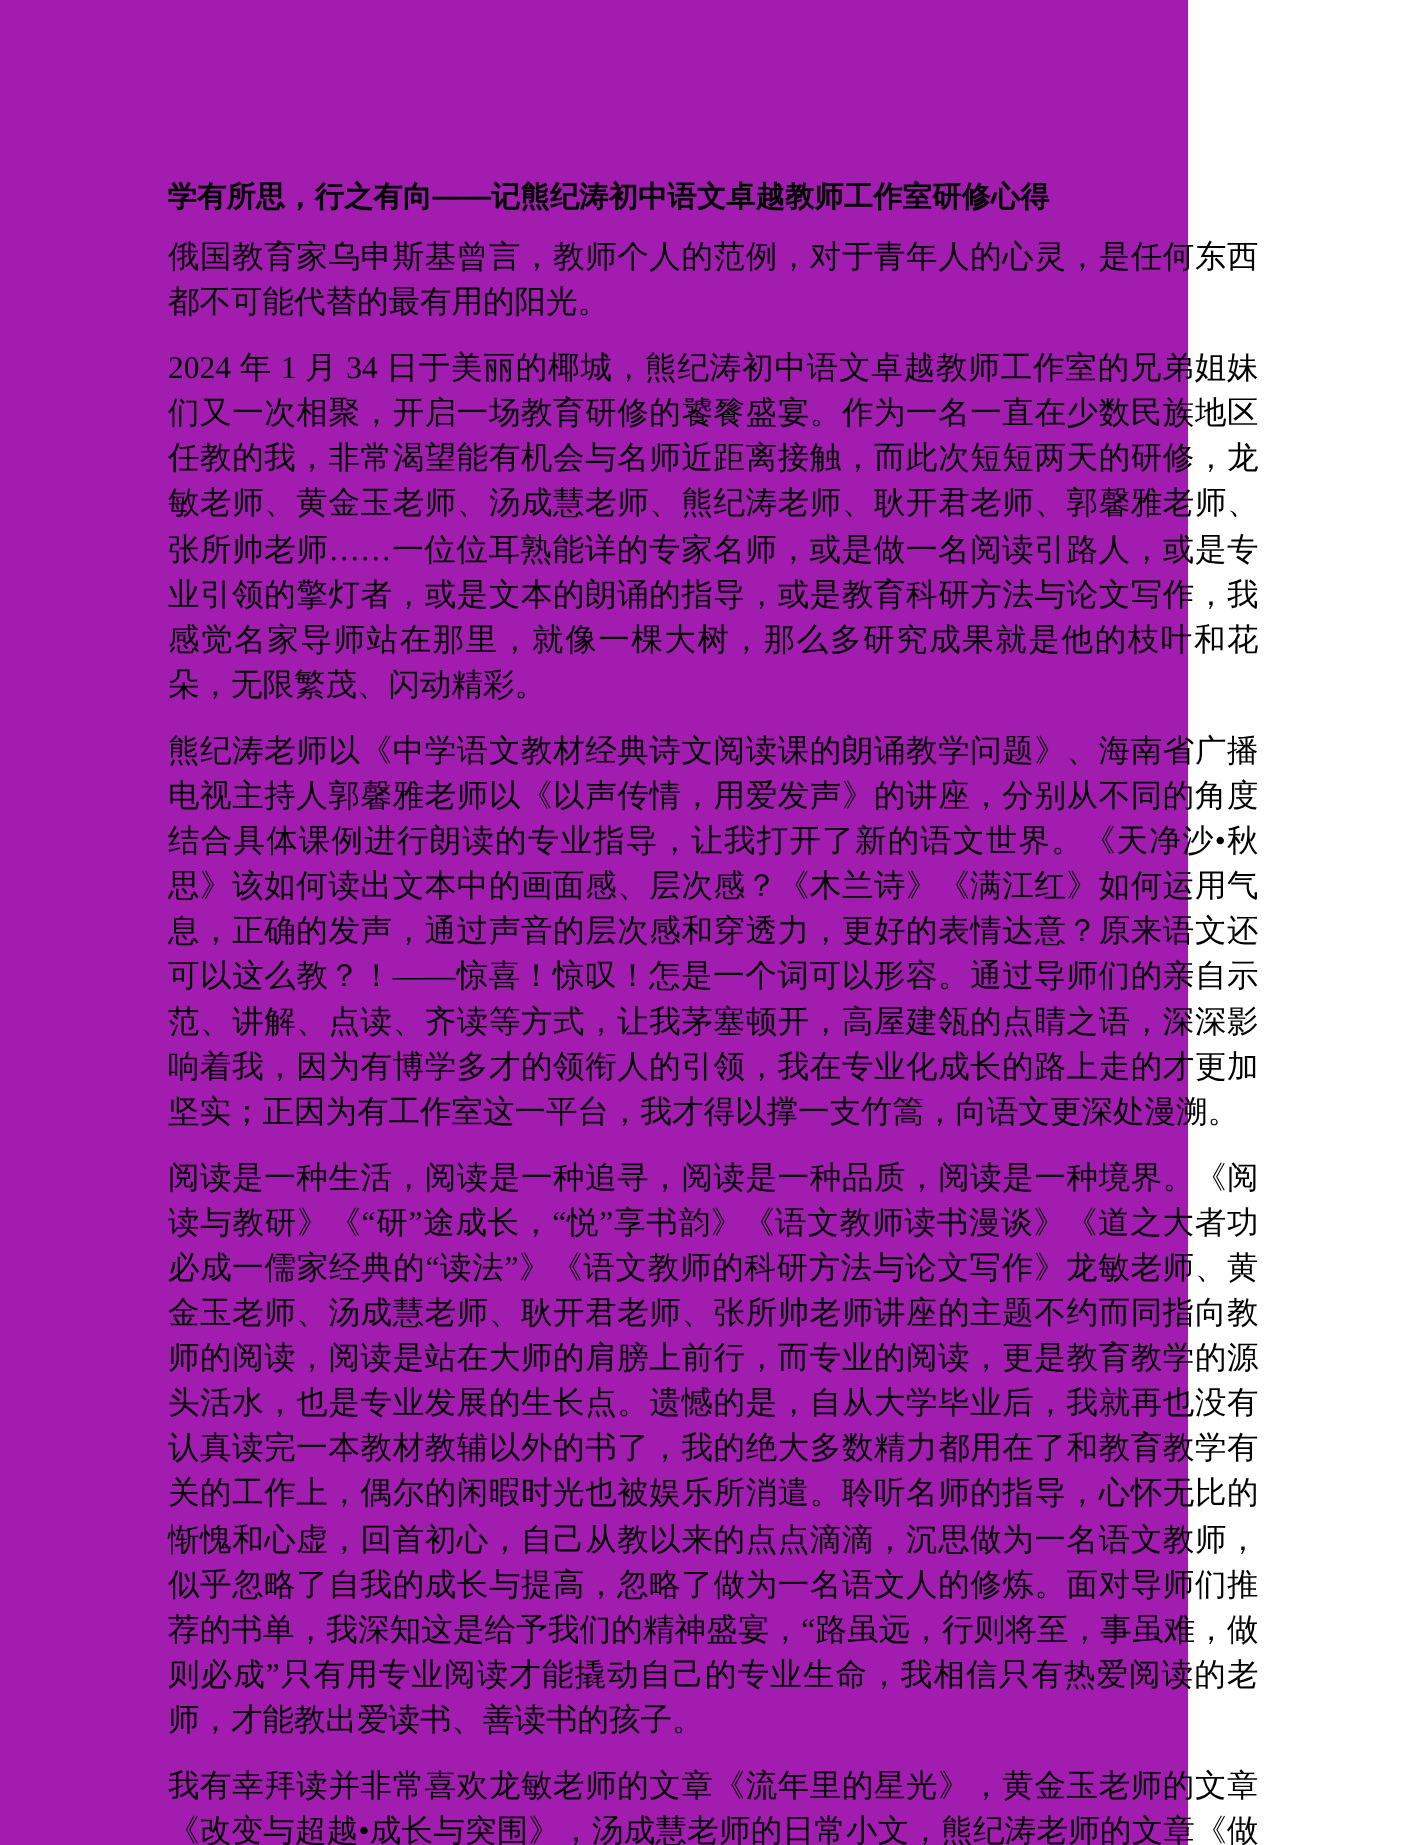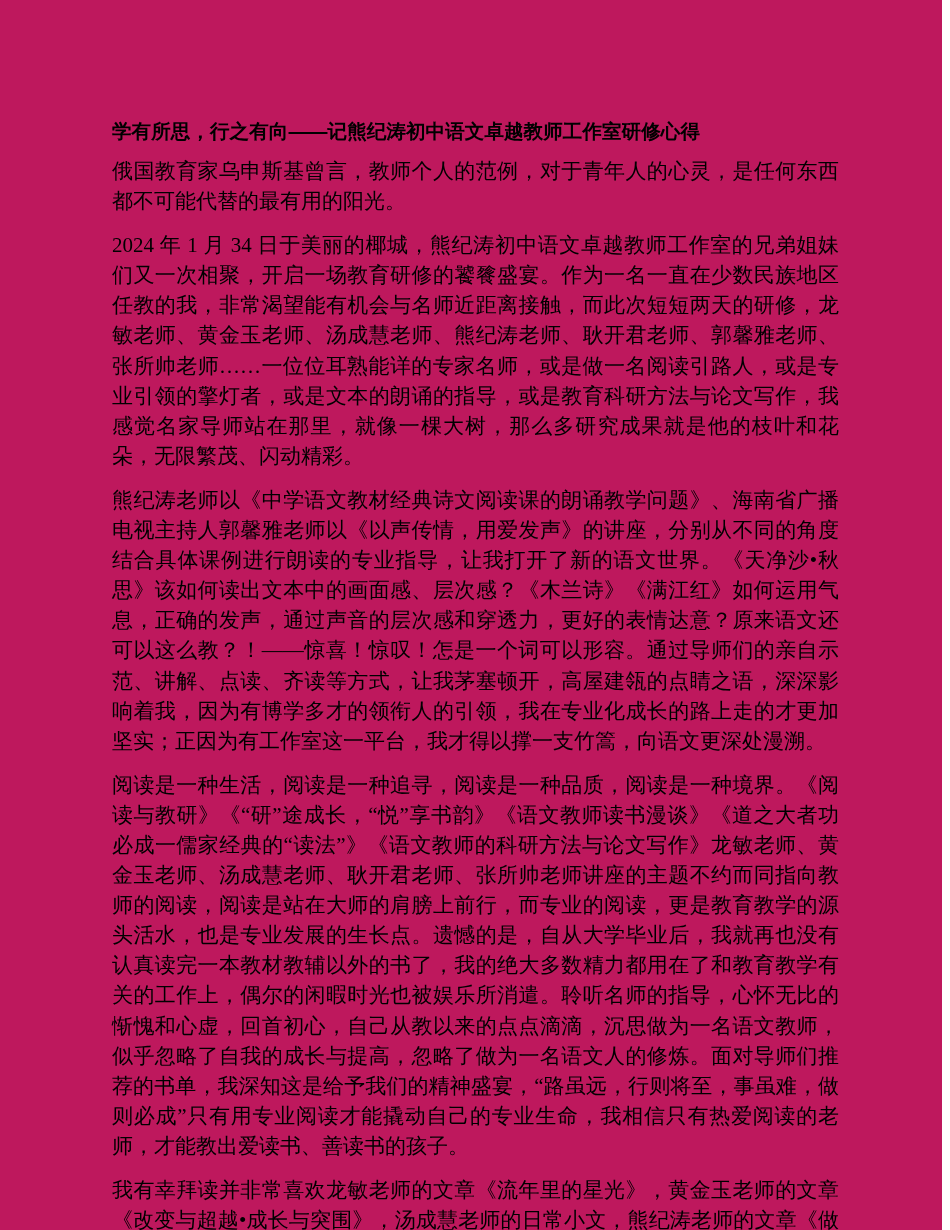--- a/index.html
+++ b/index.html
@@ -11,23 +11,23 @@
   body {
     width: 950px;
     height: 1230px;
     font-family: "Liberation Serif", "DejaVu Serif", serif;
     color: #000000;
     overflow: hidden;
   }
 
   .page {
     position: relative;
-    width: 942px;
+    width: 792px;
     height: 1230px;
-    background: #be185d;
+    background: #a21caf;
     box-sizing: border-box;
   }
 
   .content {
     position: absolute;
     left: 112px;
     top: 118px;
     width: 727px;
   }
 

